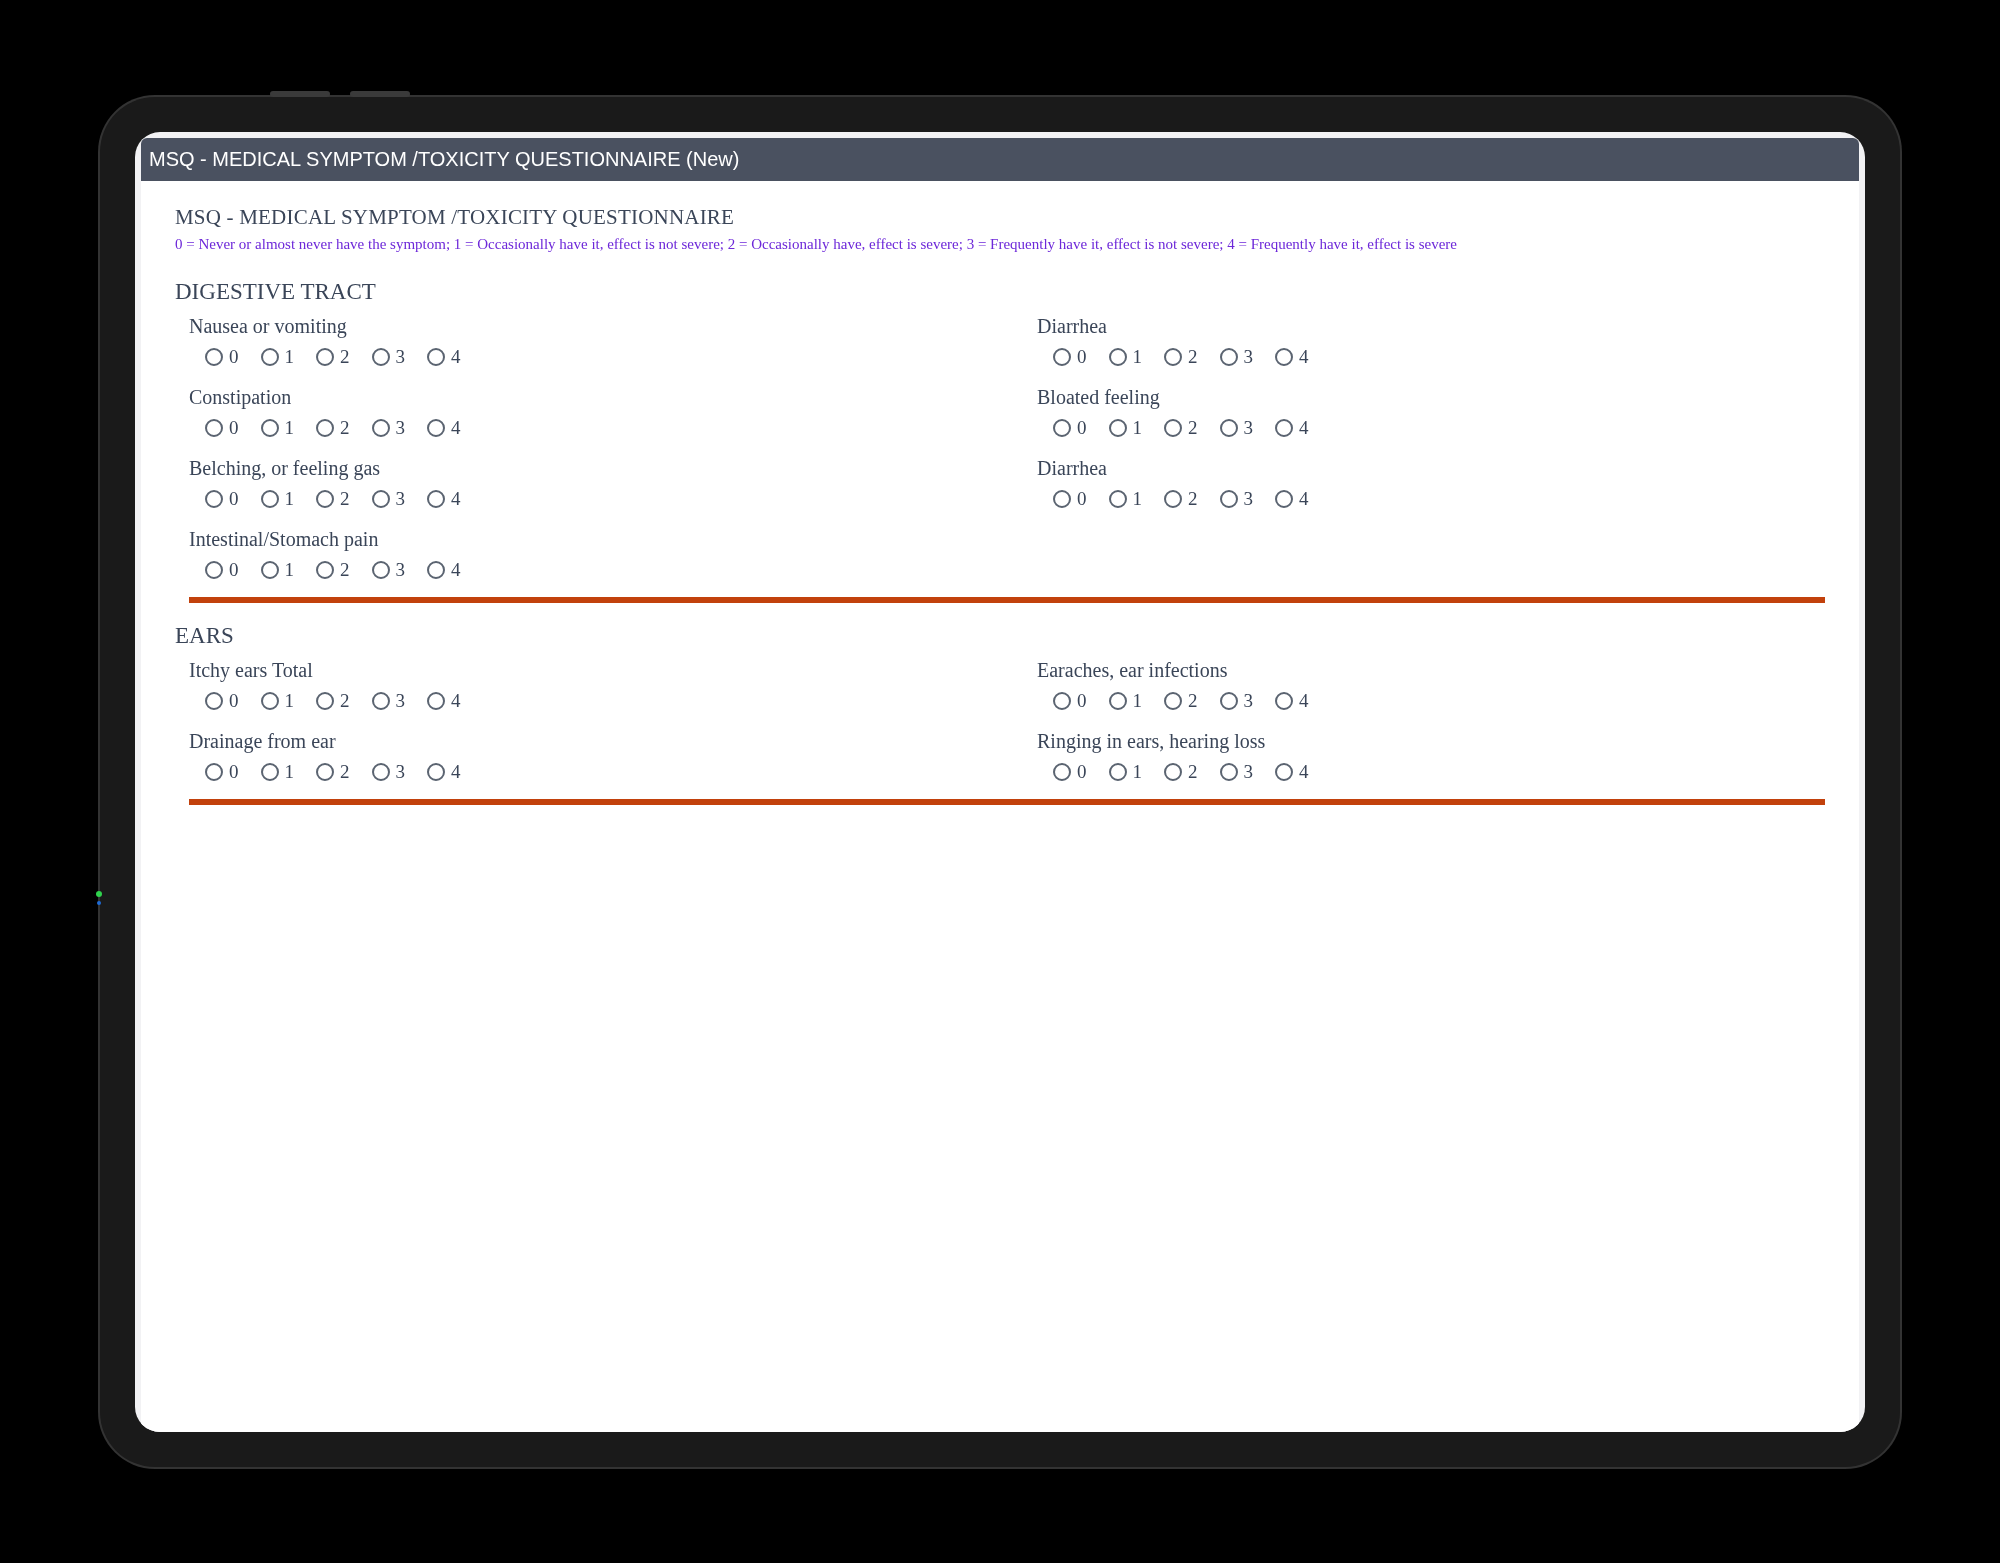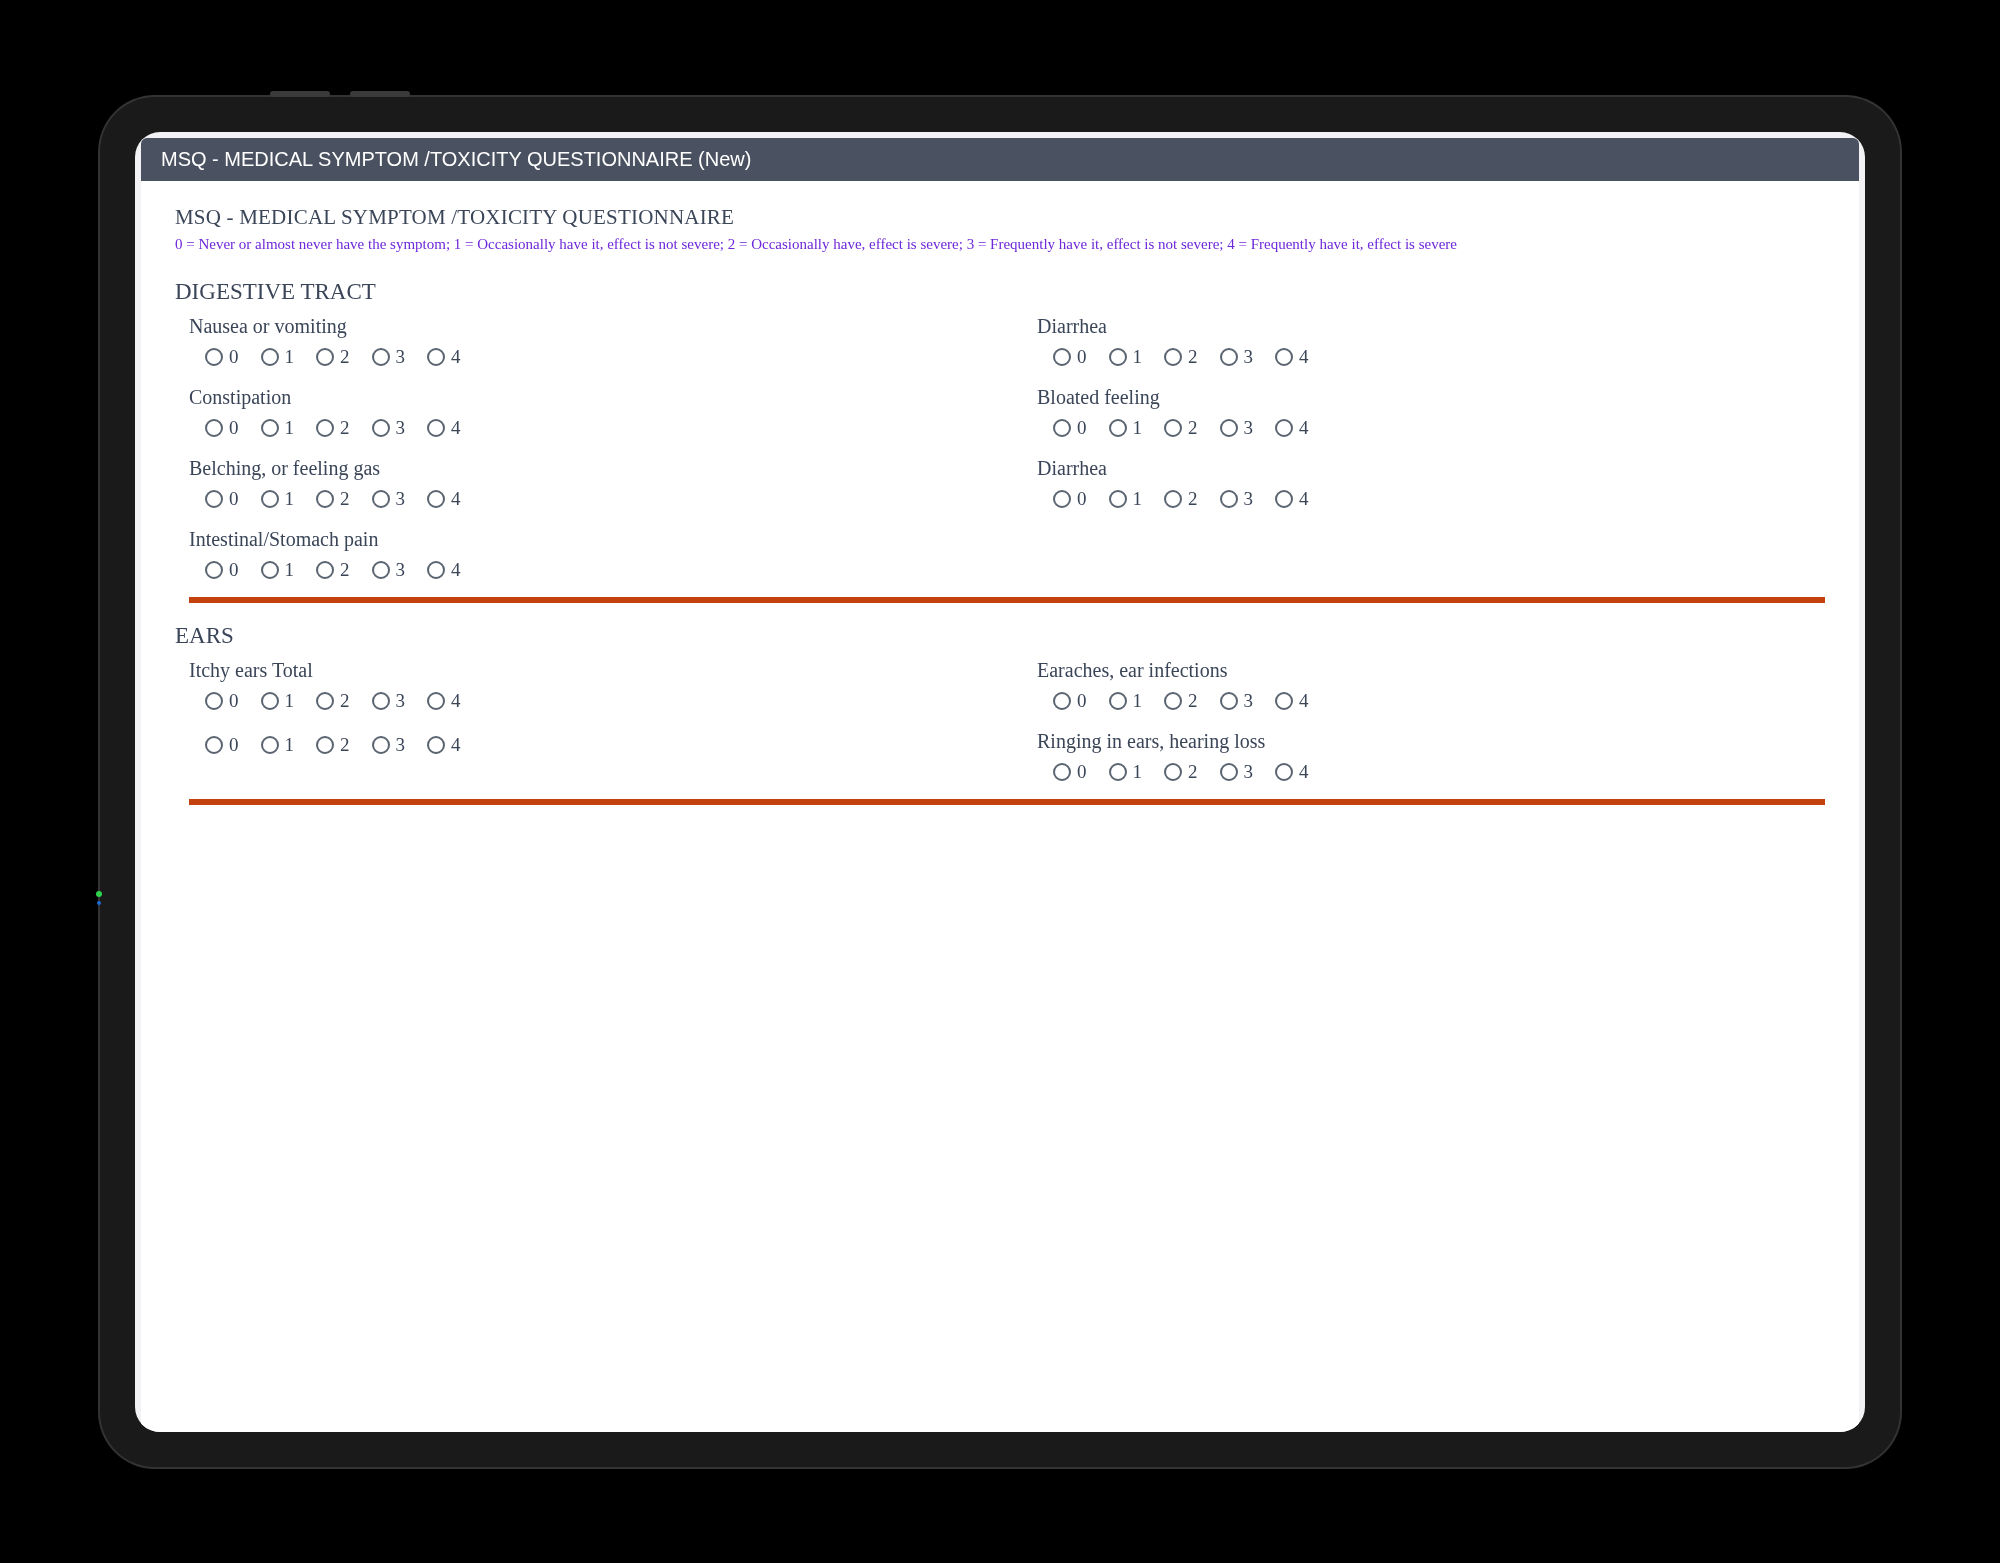--- a/index.html
+++ b/index.html
@@ -54,21 +54,21 @@
   .app {
     width: 100%;
     height: 100%;
     background: #f2f2f4;
     display: flex;
     flex-direction: column;
   }
   .header-bar {
     background: #4a5160;
     color: #fff;
-    padding: 10px 20px;
+    padding: 10px 8px;
     font-family: -apple-system, Helvetica, Arial, sans-serif;
     font-size: 20px;
     margin: 6px 6px 0 6px;
     border-radius: 6px 6px 0 0;
   }
   .content {
     padding: 24px 34px 30px 34px;
     color: #364257;
     background: #fff;
     margin: 0 6px;
@@ -387,20 +387,21 @@
                     <span class="radio"></span>
                     <span class="option-label">3</span>
                   </label>
                   <label class="option">
                     <span class="radio"></span>
                     <span class="option-label">4</span>
                   </label>
                 </div>
               </div>
               <div class="question">
+                <div class="question-label">Drainage from ear</div>
                 <div class="options">
                   <label class="option">
                     <span class="radio"></span>
                     <span class="option-label">0</span>
                   </label>
                   <label class="option">
                     <span class="radio"></span>
                     <span class="option-label">1</span>
                   </label>
                   <label class="option">

